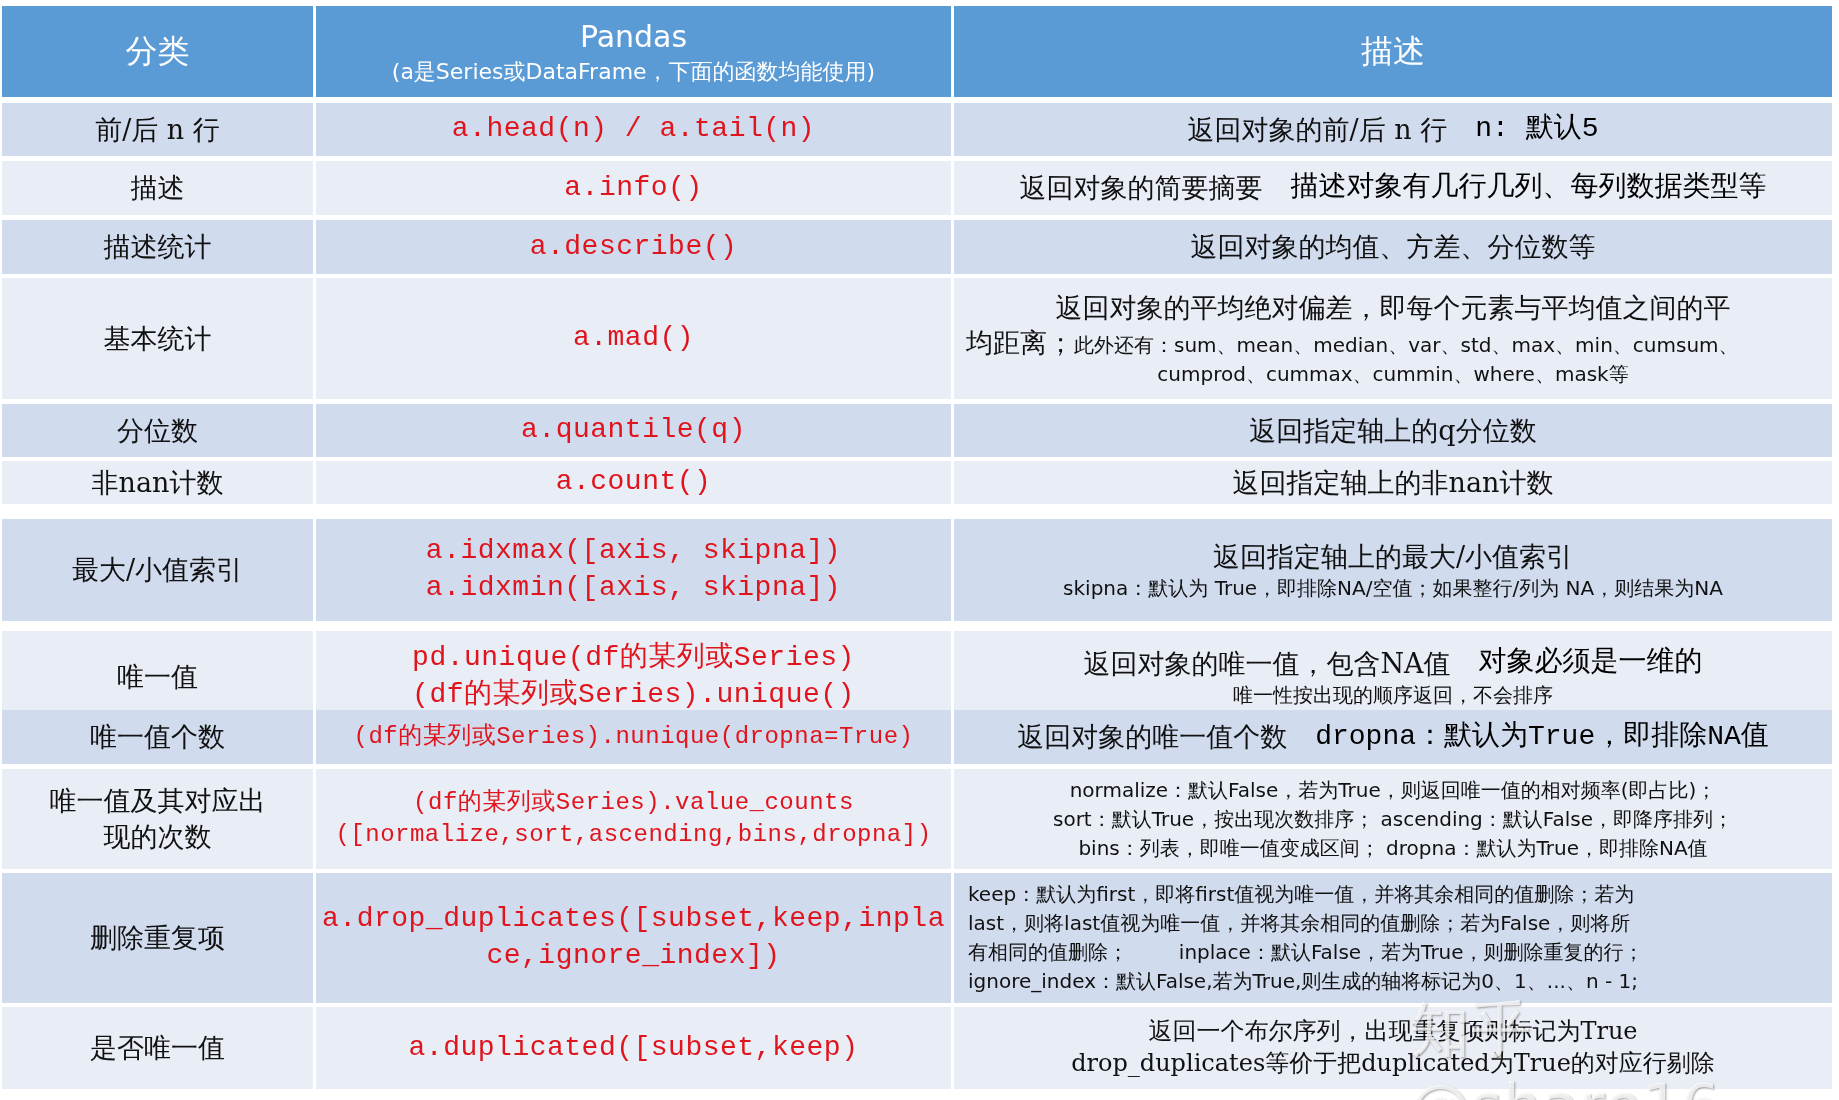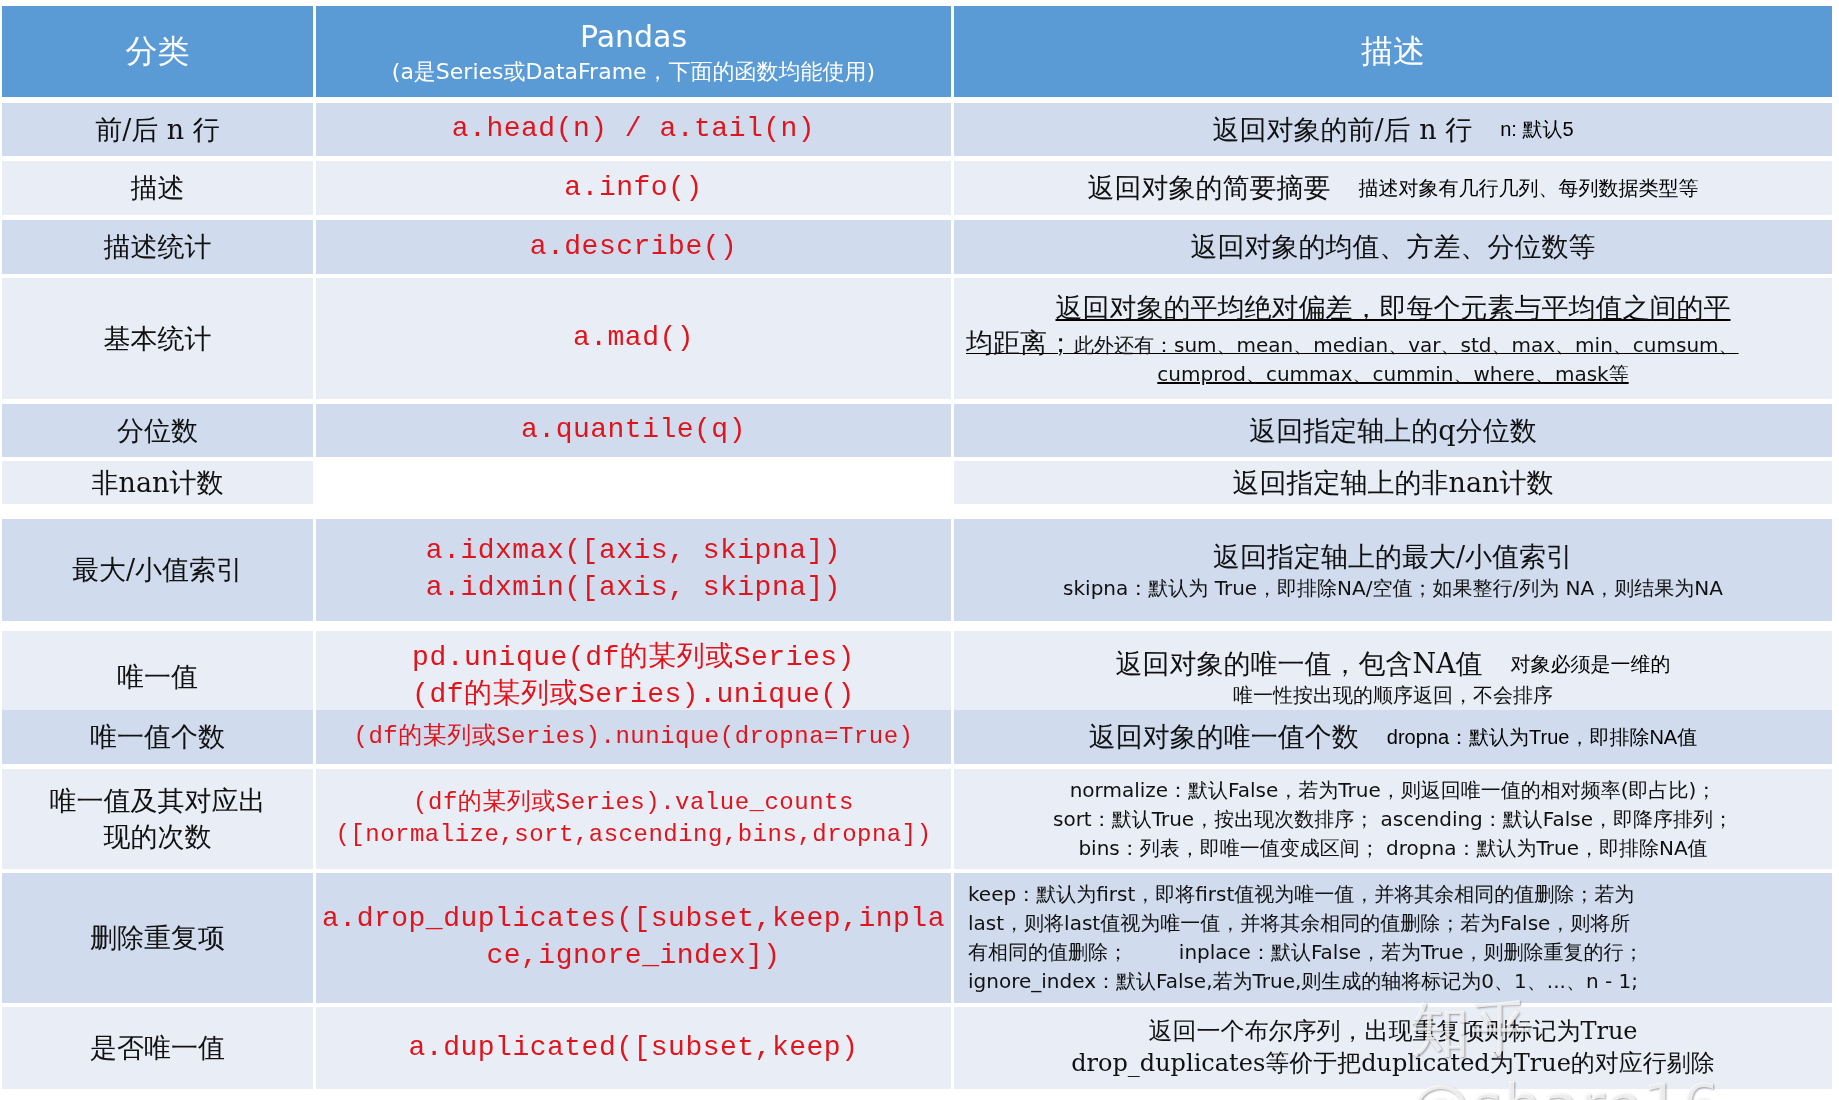--- a/index.html
+++ b/index.html
@@ -19,21 +19,21 @@
   .cat { font-family: "DejaVu Serif", serif; font-size: 27px; color: #111; }
   .fn  { font-family: "Liberation Mono", "DejaVu Sans Mono", monospace; font-size: 28px; color: #e0141c; letter-spacing: 0.5px; }
   .fn.small { font-size: 24px; }
   .desc-main { font-family: "DejaVu Serif", serif; font-size: 27px; color: #111; }
   .desc-sub  { font-family: "DejaVu Sans", sans-serif; font-size: 20px; color: #111; }
   .desc-block { font-family: "DejaVu Sans", sans-serif; font-size: 20px; color: #111; line-height: 1.45; }
   .left-al { align-items: flex-start; text-align: left; padding-left: 14px; }
   .h-cat { font-family: "DejaVu Serif", serif; font-size: 32px; }
   .h-title { font-family: "DejaVu Sans", sans-serif; font-size: 30px; }
   .h-sub { font-family: "DejaVu Sans", sans-serif; font-size: 22px; }
-  .inline-sub { font-size: 20px; margin-left: 28px; font-family: Liberation Sans, sans-serif; }
+  .inline-sub { font-size: 28px; margin-left: 28px; font-family: Liberation Mono, monospace; }
   .watermark { position: absolute; left: 1410px; top: 990px; font-family: "DejaVu Sans", sans-serif;
                font-size: 60px; color: rgba(255,255,255,0.78); text-shadow: 1px 1px 2px rgba(0,0,0,0.35);
                pointer-events: none; letter-spacing: 1px; }
 </style>
 </head>
 <body>
 
 <div class="tbl">
 
   <div class="row hdr" style="top:0; height:91px;">
@@ -87,21 +87,21 @@
       </div>
   </div>
 
   <div class="row even" style="top:272px; height:121px;">
     <div class="cell c1">
         <span class="cat">基本统计</span>
       </div>
     <div class="cell c2">
         <span class="fn">a.mad()</span>
       </div>
-    <div class="cell c3" style="padding:0 12px;text-decoration:underline;">
+    <div class="cell c3" style="padding:0 12px;">
       <span class="desc-main">返回对象的平均绝对偏差，即每个元素与平均值之间的平</span>
       <span style="align-self:flex-start;">
         <span class="desc-main">均距离；</span><span class="desc-sub">此外还有：sum、mean、median、var、std、max、min、cumsum、</span>
       </span>
       <span class="desc-sub">cumprod、cummax、cummin、where、mask等</span>
     </div>
   </div>
 
   <div class="row odd" style="top:398px; height:53px;">
     <div class="cell c1">
@@ -112,20 +112,23 @@
       </div>
     <div class="cell c3">
         <span class="desc-main">返回指定轴上的q分位数</span>
       </div>
   </div>
 
   <div class="row even" style="top:455px; height:43px;">
     <div class="cell c1">
         <span class="cat">非nan计数</span>
       </div>
+    <div class="cell c2">
+        <span class="fn">a.count()</span>
+      </div>
     <div class="cell c3">
         <span class="desc-main">返回指定轴上的非nan计数</span>
       </div>
   </div>
 
   <div class="row odd" style="top:513px; height:102px;">
     <div class="cell c1">
         <span class="cat">最大/小值索引</span>
       </div>
     <div class="cell c2">

